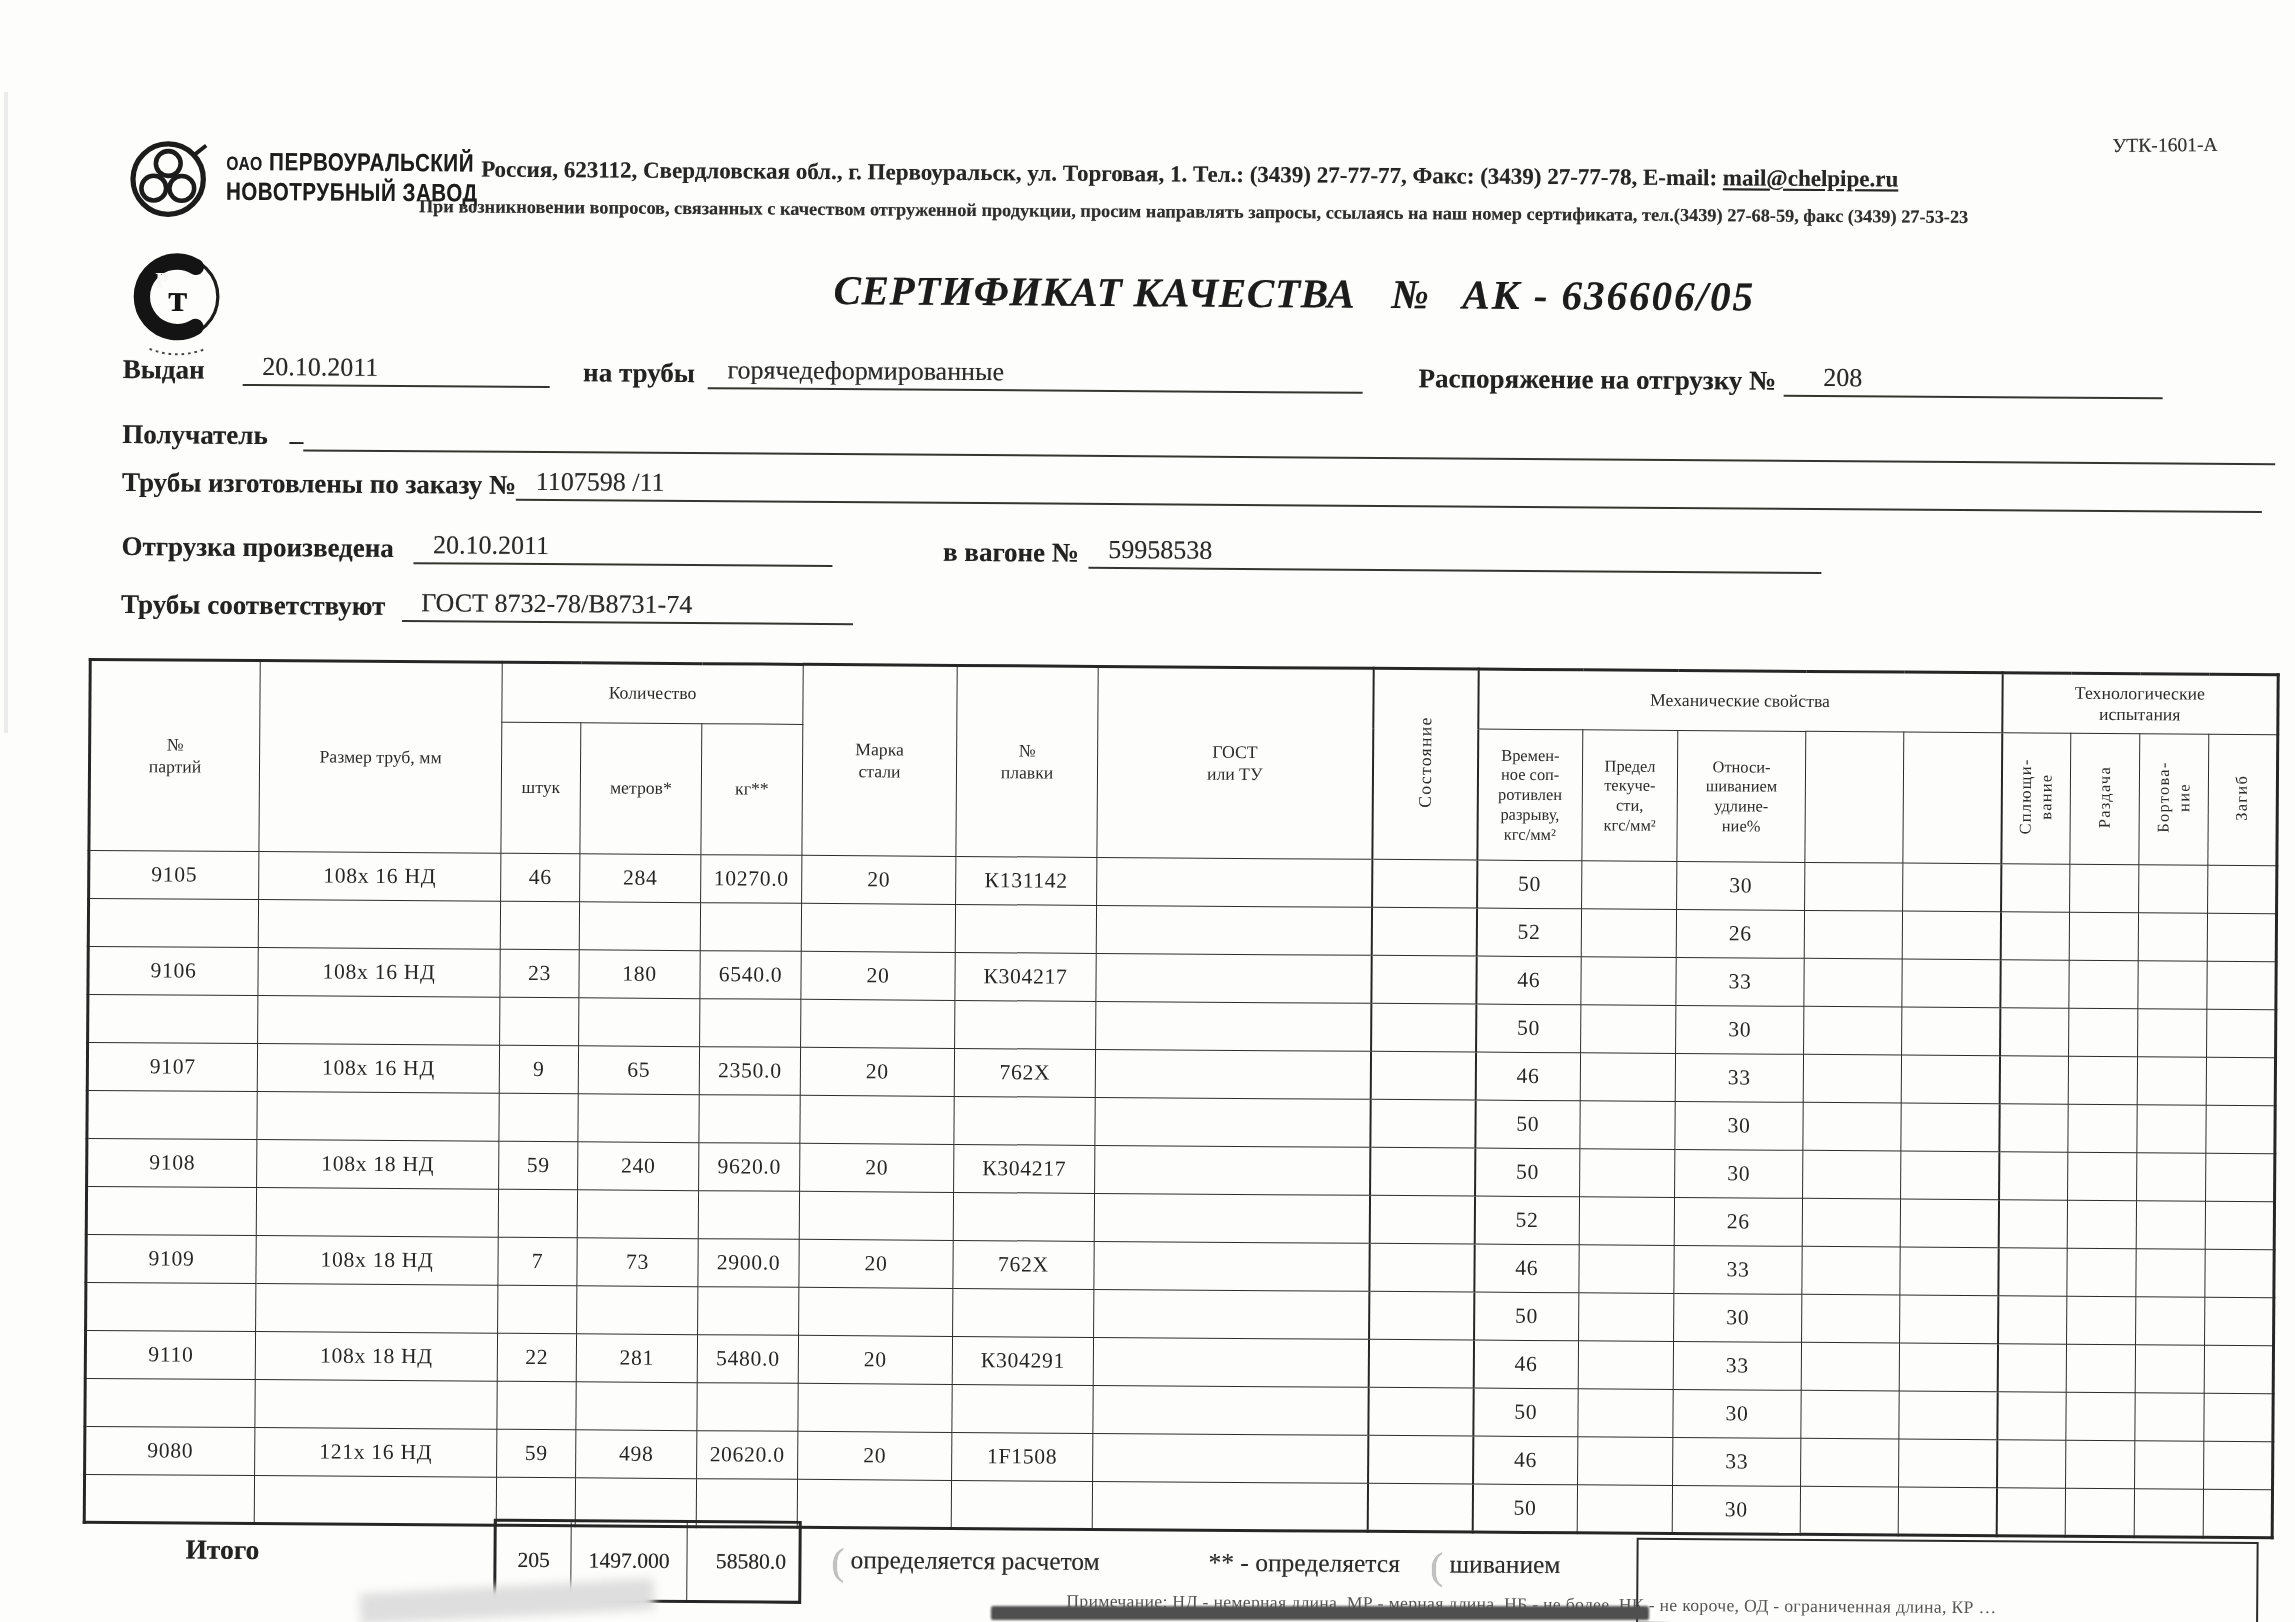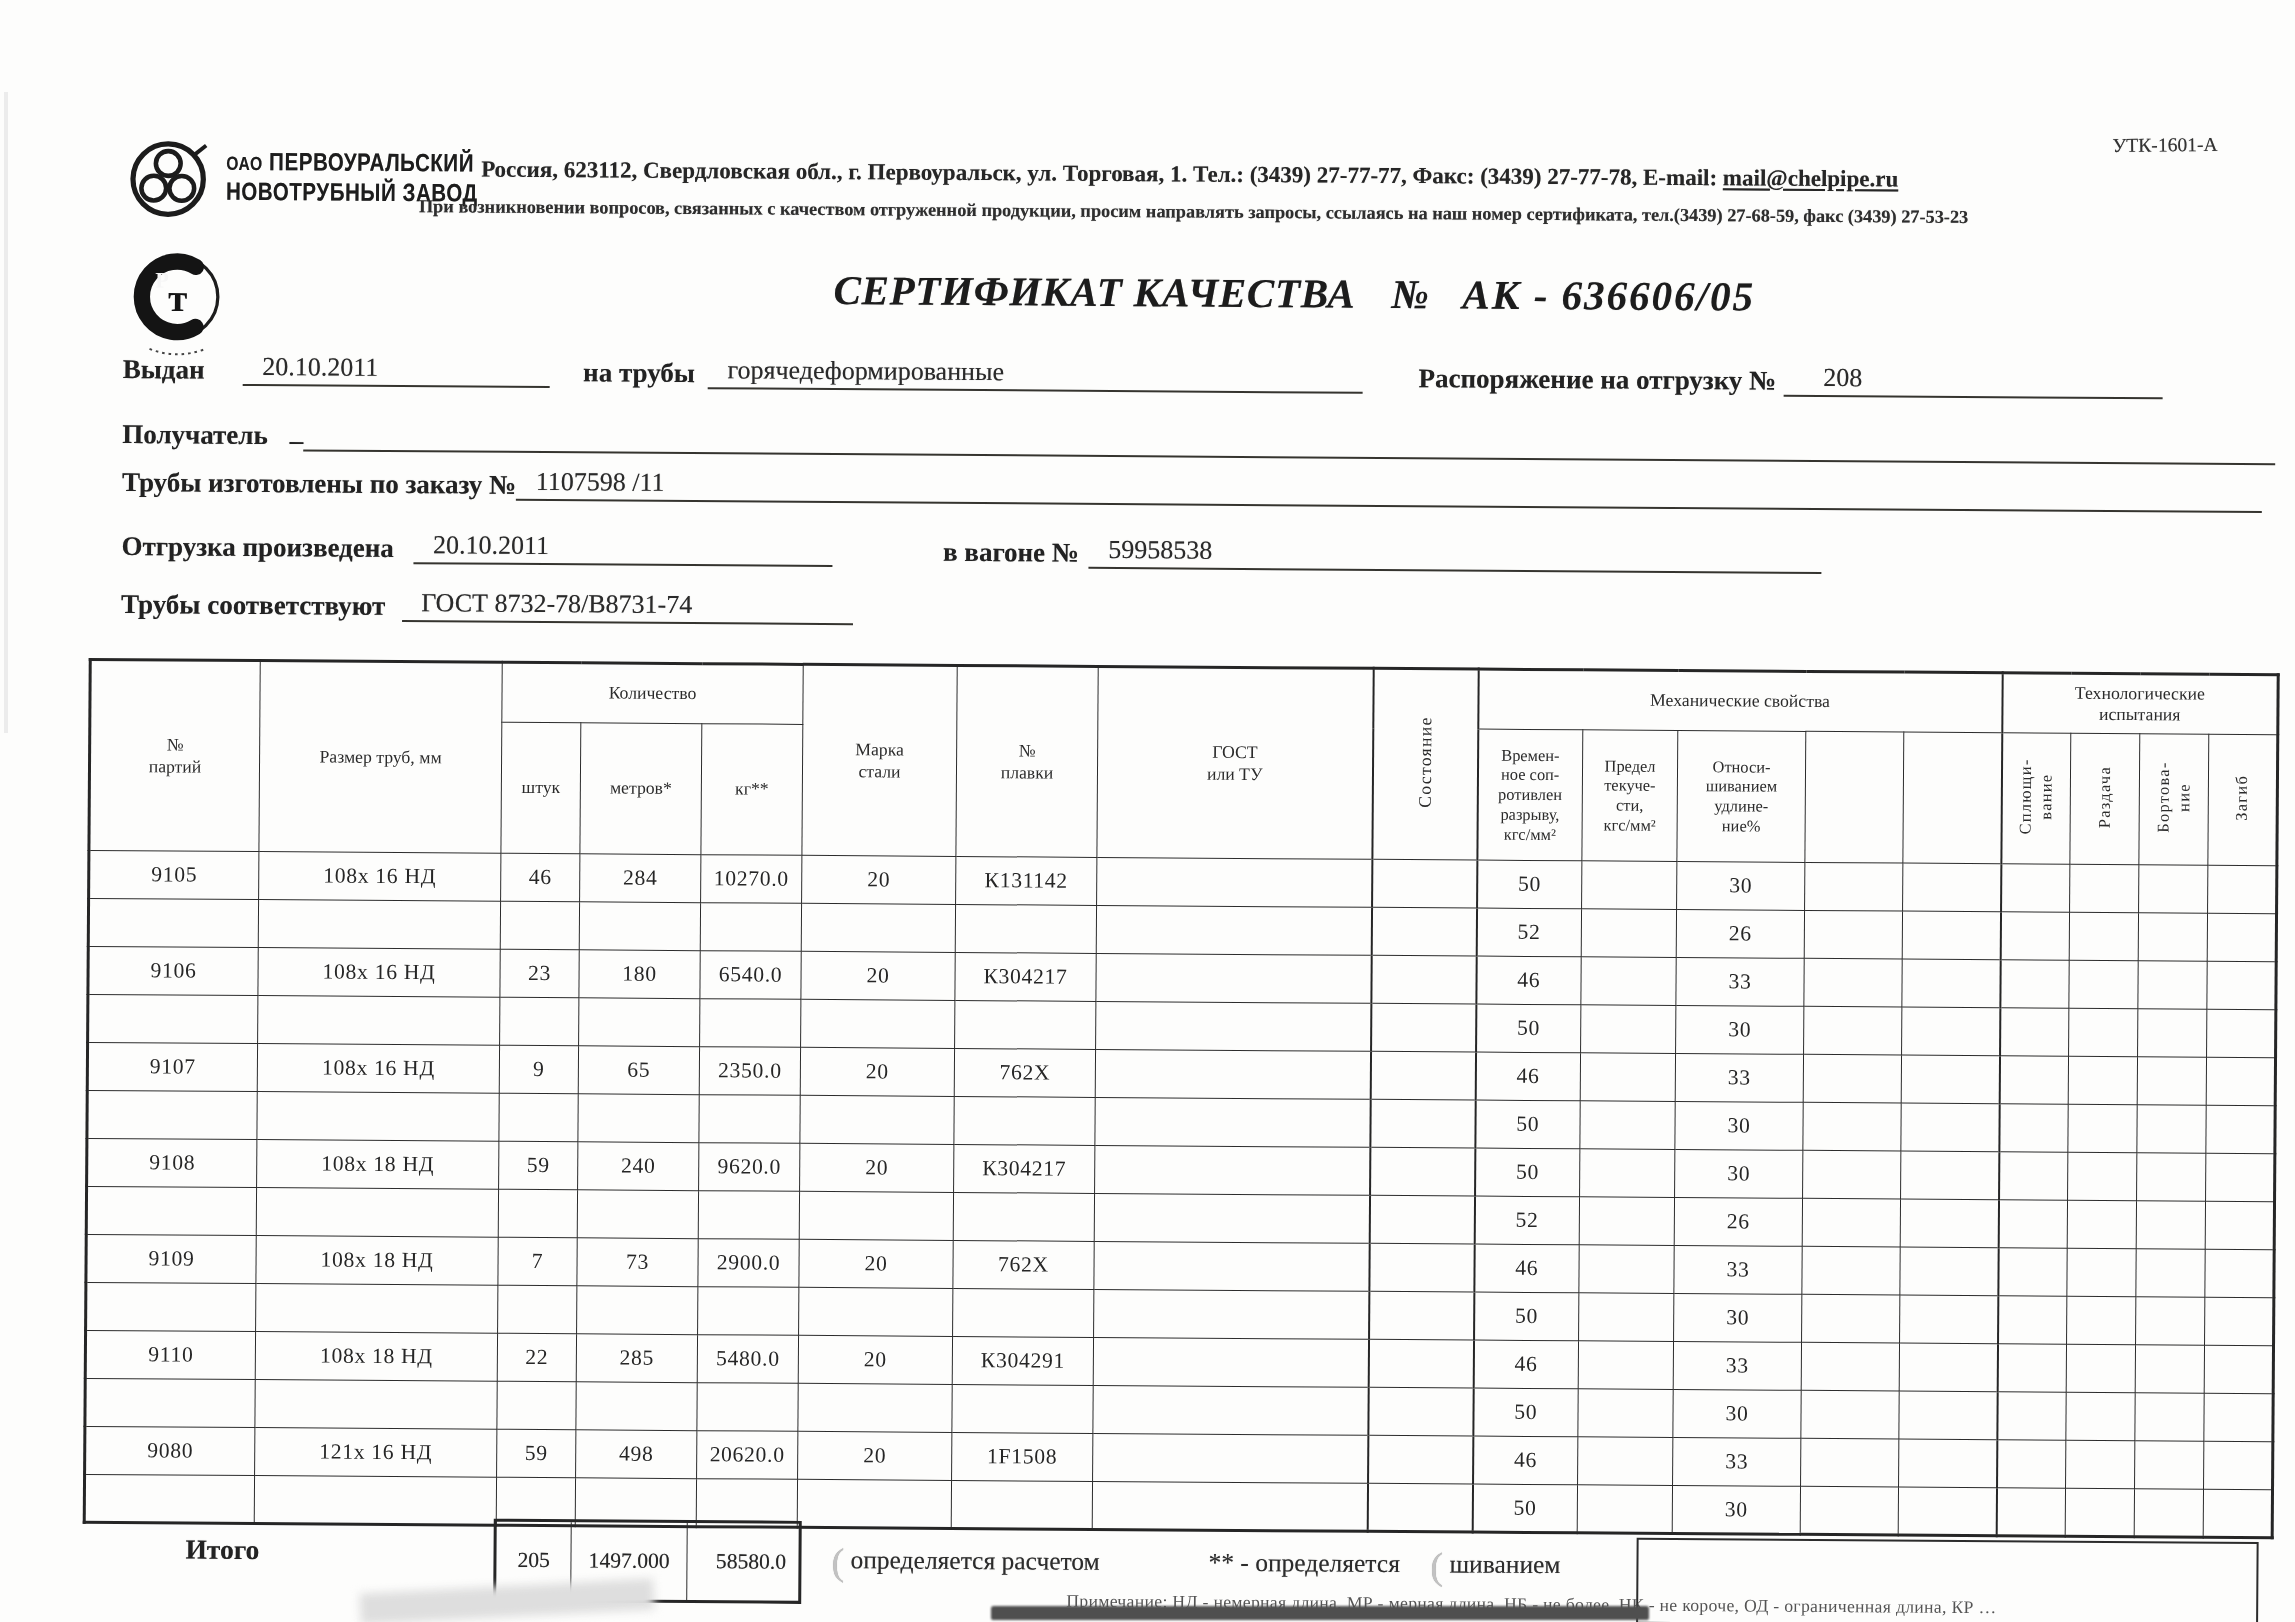--- a/index.html
+++ b/index.html
@@ -425,21 +425,21 @@
             <td class="bl"></td>
             <td></td>
             <td></td>
             <td></td>
       </tr>
 
       <tr class="br">
         <td>9110</td>
             <td>108х 18 НД</td>
             <td>22</td>
-            <td>285</td>
+            <td>281</td>
             <td>5480.0</td>
             <td>20</td>
             <td>К304291</td>
             <td></td>
             <td class="bl"></td>
             <td class="bl">46</td>
             <td></td>
             <td>33</td>
             <td></td>
             <td></td>

